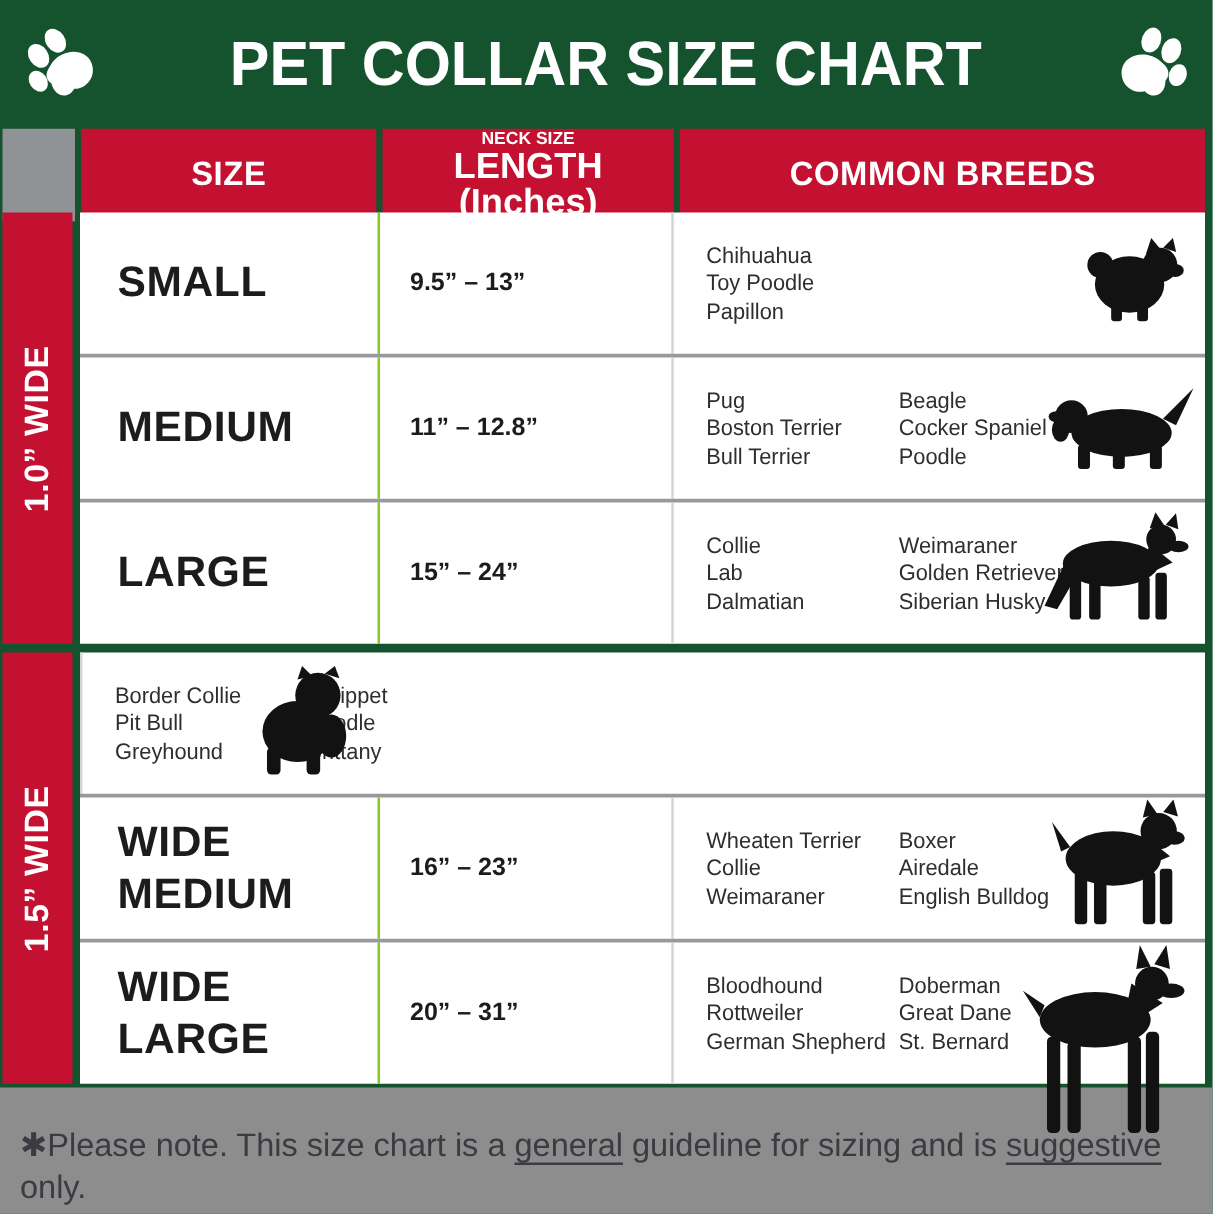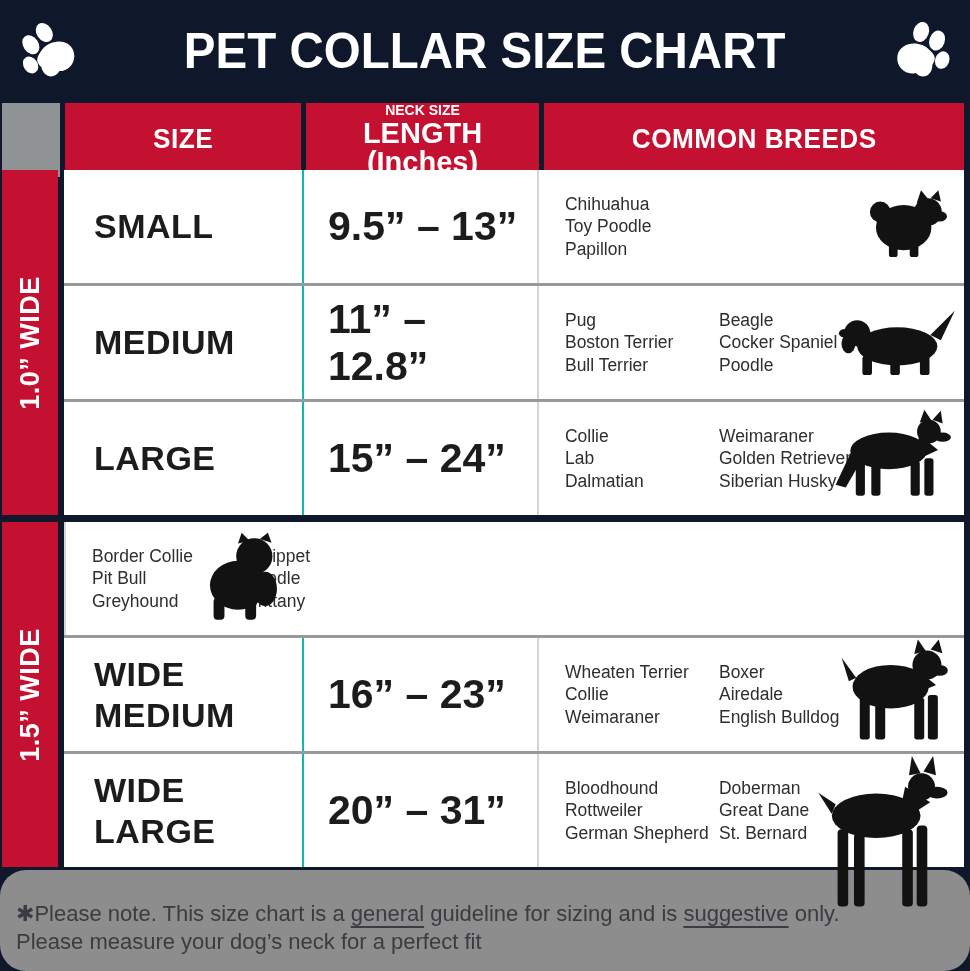--- a/index.html
+++ b/index.html
@@ -1,18 +1,18 @@
 <!DOCTYPE html>
 <html><head>
 <meta charset="utf-8">
 <style>
   html,body{margin:0;padding:0;}
   .page{
     width:970px;height:971px;position:relative;overflow:hidden;
-    background:#0f172a;font-family:"Liberation Sans", sans-serif;
+    background:#14532d;font-family:"Liberation Sans", sans-serif;
     -webkit-font-smoothing:antialiased;
   }
   
   .titlebar{height:101px;display:flex;align-items:center;justify-content:space-between;padding:0 16px;}
   .titlebar h1{
     margin:0;color:#fff;font-size:50px;font-weight:bold;letter-spacing:0px;
     transform:scaleX(0.95);white-space:nowrap;
   }
   .paw{width:66px;height:64px;}
   .paw svg{width:100%;height:100%;}
@@ -45,22 +45,22 @@
     display:grid;grid-template-columns:238px 235px 1fr;
     min-height:113px;align-items:stretch;position:relative;
   }
   .row + .row{border-top:3px solid #97999c;}
   .cell{display:flex;align-items:center;}
   .cell-size{
     padding-left:30px;font-size:34px;font-weight:bold;color:#1c1c1c;
     line-height:1.2;letter-spacing:.5px;padding-right:10px;
   }
   .cell-length{
-    padding-left:24px;font-size:41px;font-weight:bold;color:#1c1c1c;
-    border-left:2px solid #14b8a6;
+    padding-left:24px;font-size:20px;font-weight:bold;color:#1c1c1c;
+    border-left:2px solid #84cc16;
   }
   .cell-breeds{
     border-left:2px solid #d4d6d6;display:flex;align-items:center;
     padding-left:26px;position:relative;
     font-size:18px;color:#2e2e2e;line-height:1.24;
   }
   .bcol{display:block;}
   .bcol1{width:152px;flex:none;}
   .bcol2{width:160px;flex:none;margin-left:2px;}
   .bline{display:block;transform:scaleX(.97);transform-origin:left;}
@@ -69,21 +69,21 @@
   .dog svg{width:100%;height:100%;fill:#121212;}
   .dog-pom{width:88px;height:78px;right:12px;top:16px;}
   .dog-beagle{width:122px;height:80px;right:4px;top:16px;}
   .dog-shepherd{width:128px;height:104px;right:4px;top:6px;}
   .dog-bulldog{width:86px;height:100px;right:16px;top:6px;}
   .dog-pitbull{width:118px;height:124px;right:8px;top:-6px;}
   .dog-doberman{width:150px;height:164px;right:8px;top:2px;}
   
   .footnote{
     position:absolute;left:0;right:0;bottom:0;top:870px;background:#8d8d8d;
-    color:#3b3b42;font-size:22px;line-height:1.28;padding:30px 16px 0 16px;border-radius:26px;
+    color:#3b3b42;font-size:26px;line-height:1.28;padding:30px 16px 0 16px;
   }
   .footnote .u{text-decoration:underline;text-decoration-thickness:2px;text-underline-offset:5px;}
   :root{--red:#c41031;}
 </style>
 </head>
 <body>
 
 <div class="page">
 
   <div class="titlebar">

